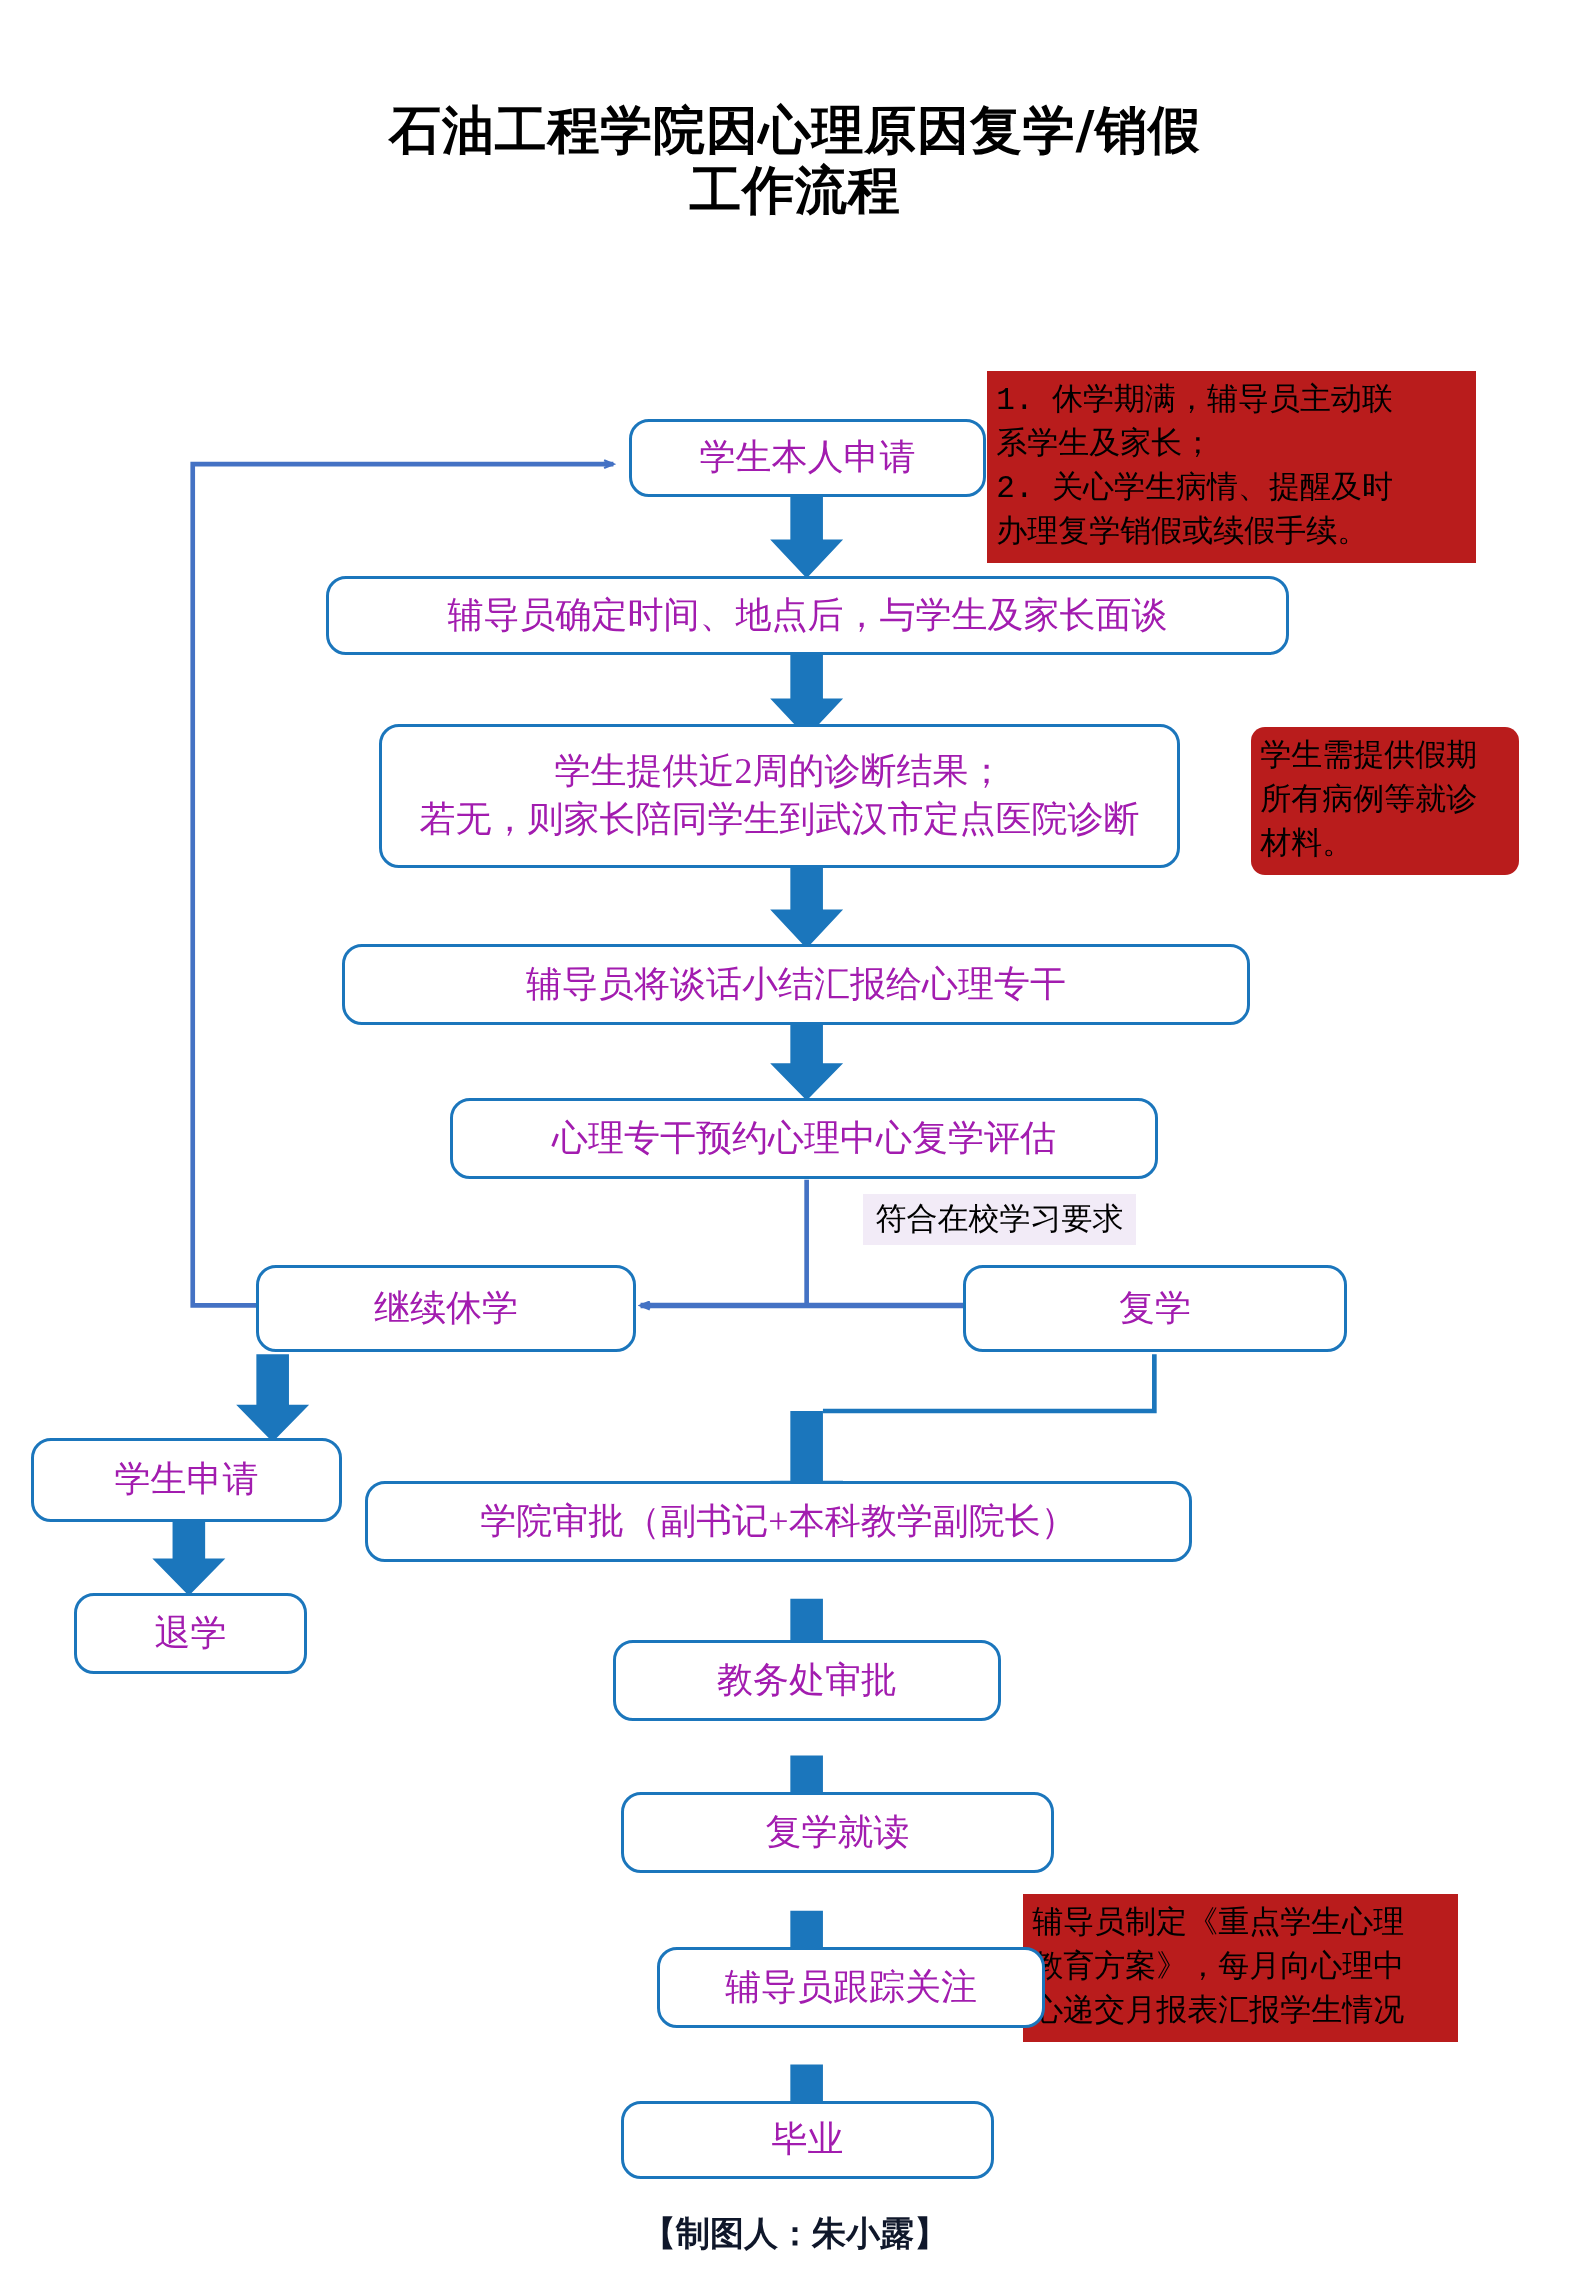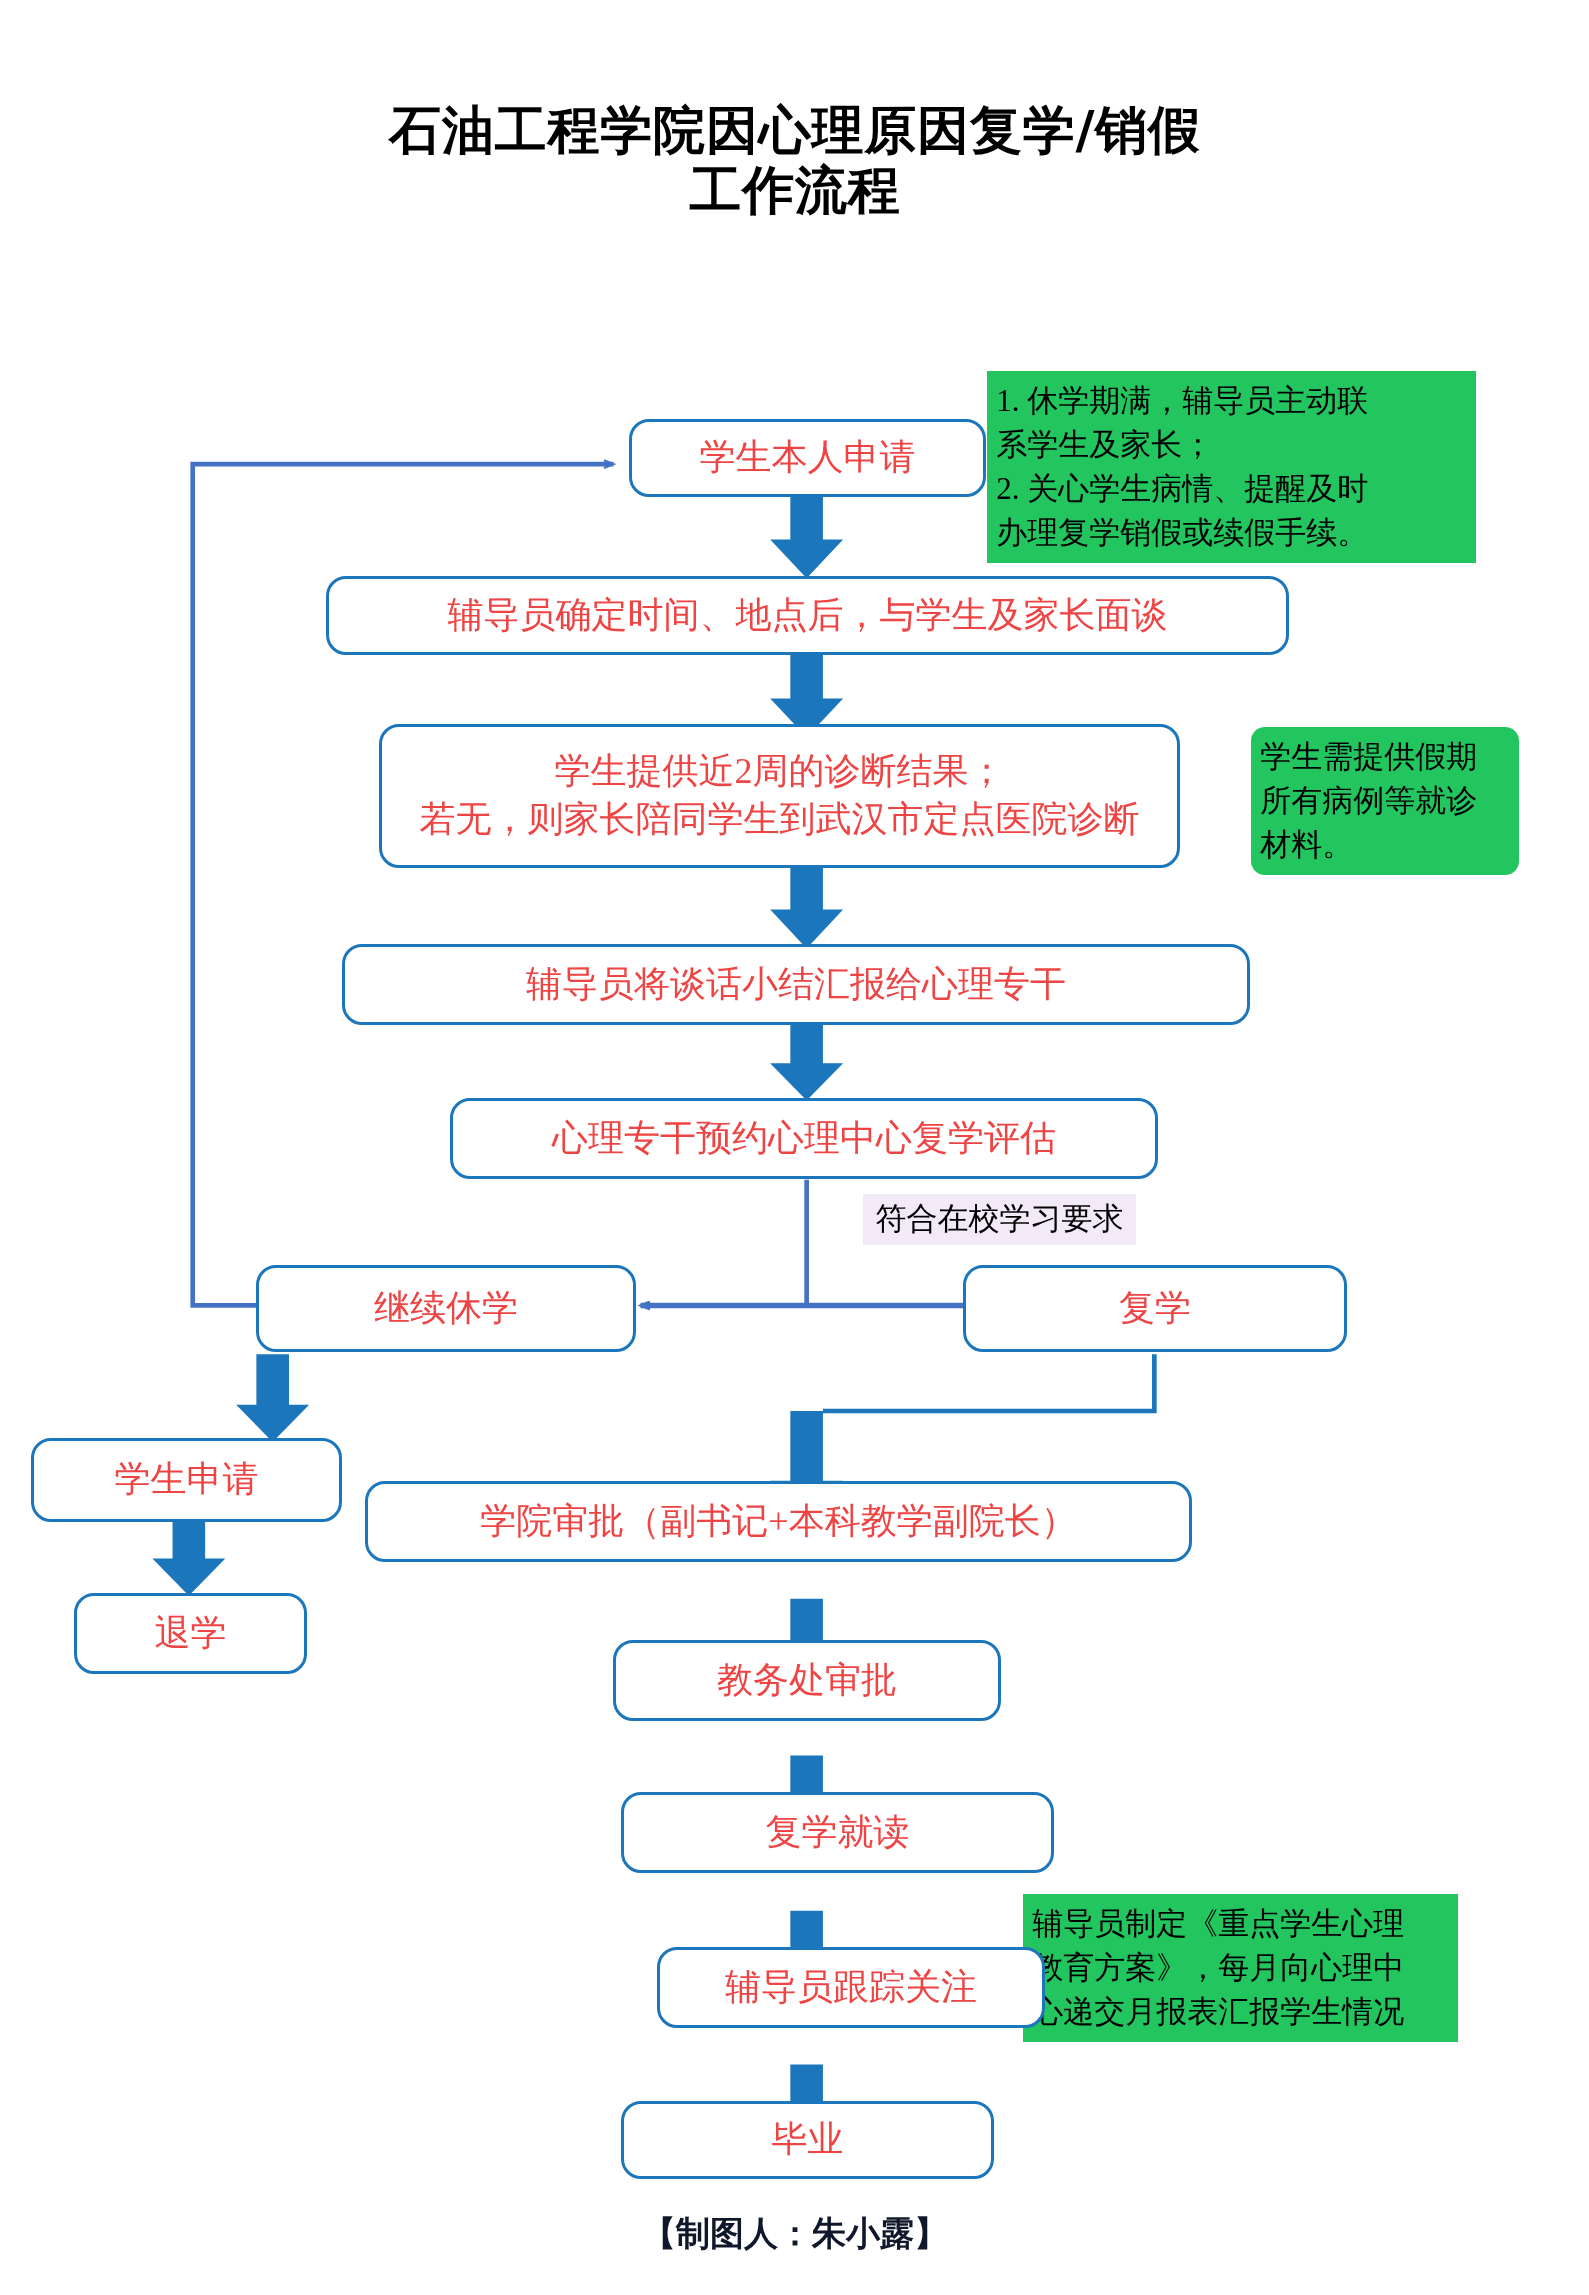--- a/index.html
+++ b/index.html
@@ -38,35 +38,35 @@
   .node {
     position: absolute;
     box-sizing: border-box;
     border: 3.9px solid #1B76BC;
     border-radius: 20px;
     background: #ffffff;
     display: flex;
     align-items: center;
     justify-content: center;
     text-align: center;
-    color: #ef4444;
+    color: #a21caf;
     font-family: "Liberation Serif", "DejaVu Serif", serif;
     font-size: 36px;
     line-height: 1.32;
     z-index: 5;
   }
   .node .txt { padding: 0 11px; white-space: pre-line; }
 
   
   .note {
     position: absolute;
     box-sizing: border-box;
-    background: #22c55e;
+    background: #b91c1c;
     color: #000000;
-    font-family: Liberation Serif, serif;
+    font-family: Liberation Mono, monospace;
     font-size: 31px;
     line-height: 1.42;
     padding: 7.8px 9.3px;
     white-space: pre-line;
     z-index: 4;
   }
 
   
   .blabel {
     position: absolute;

